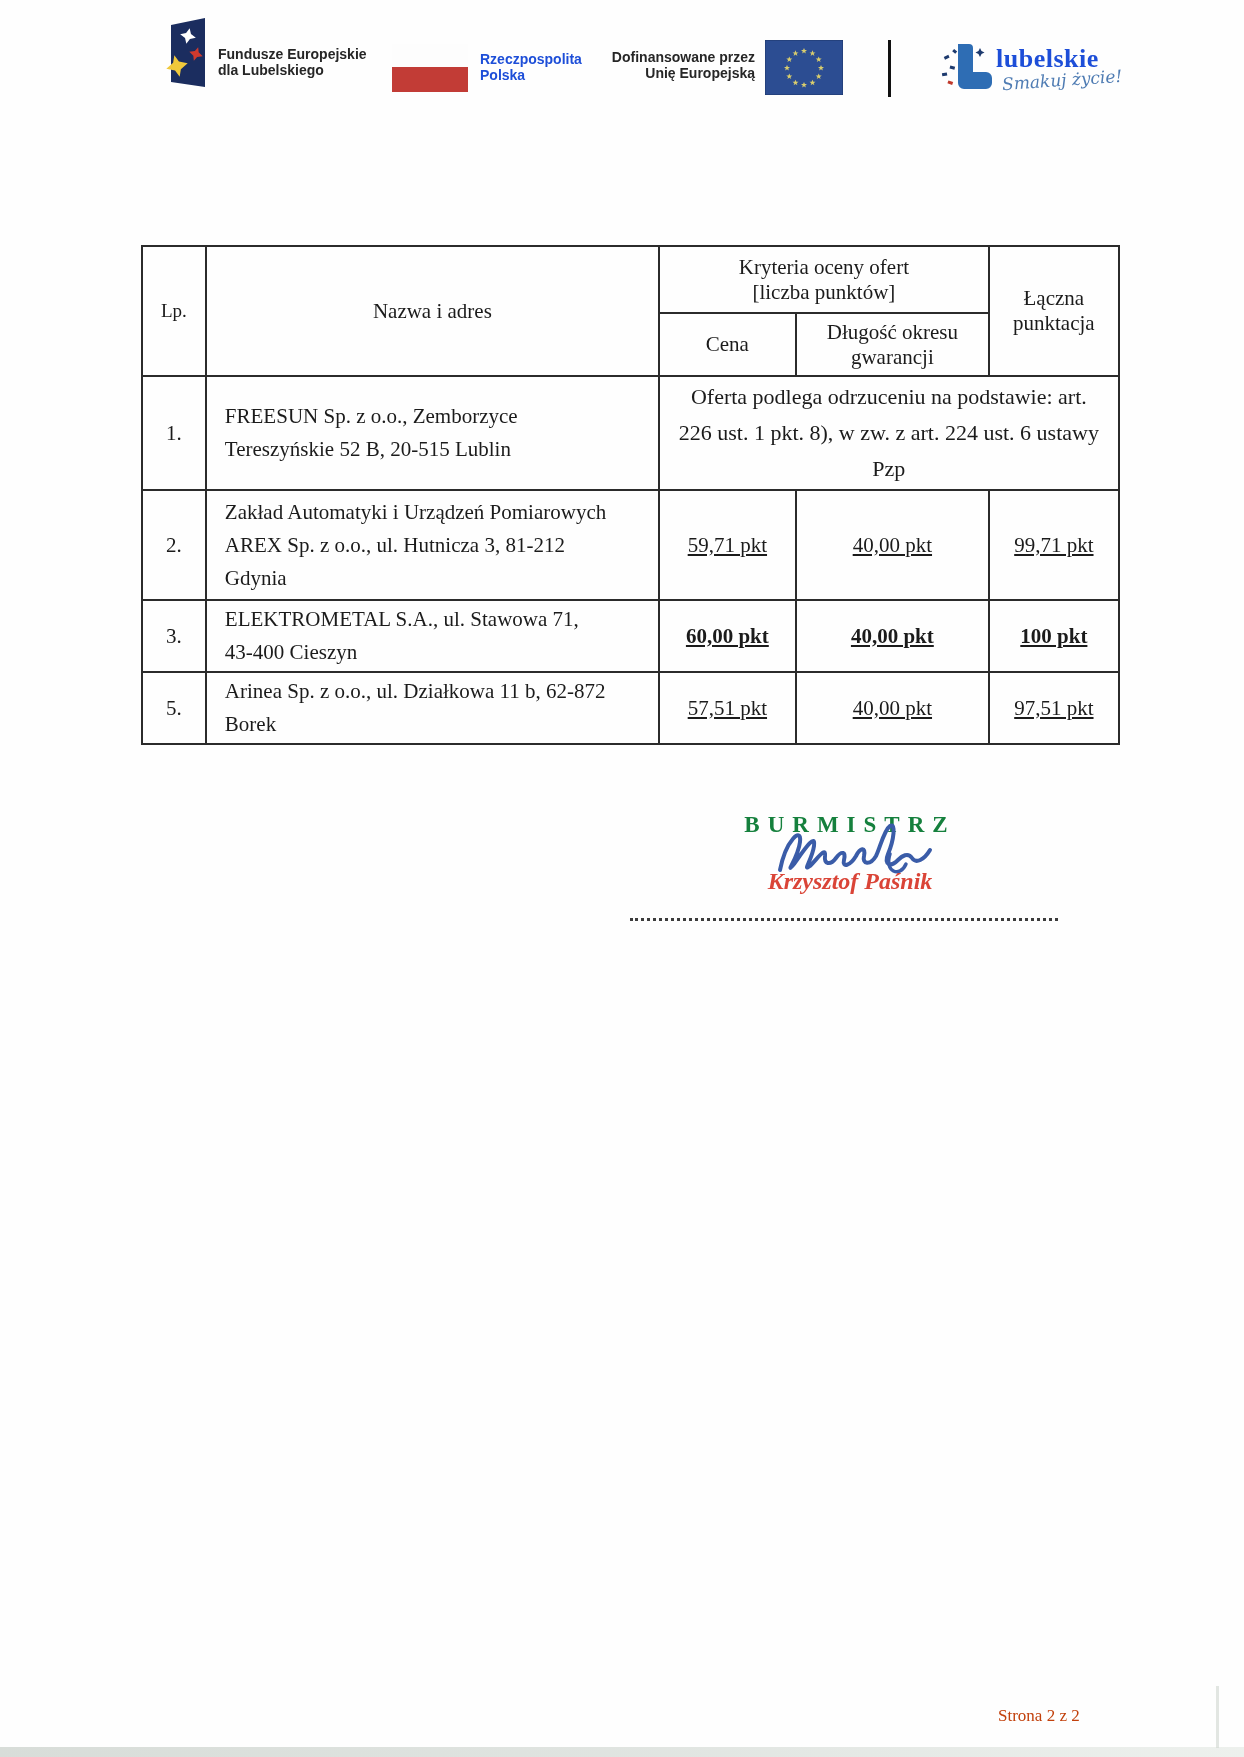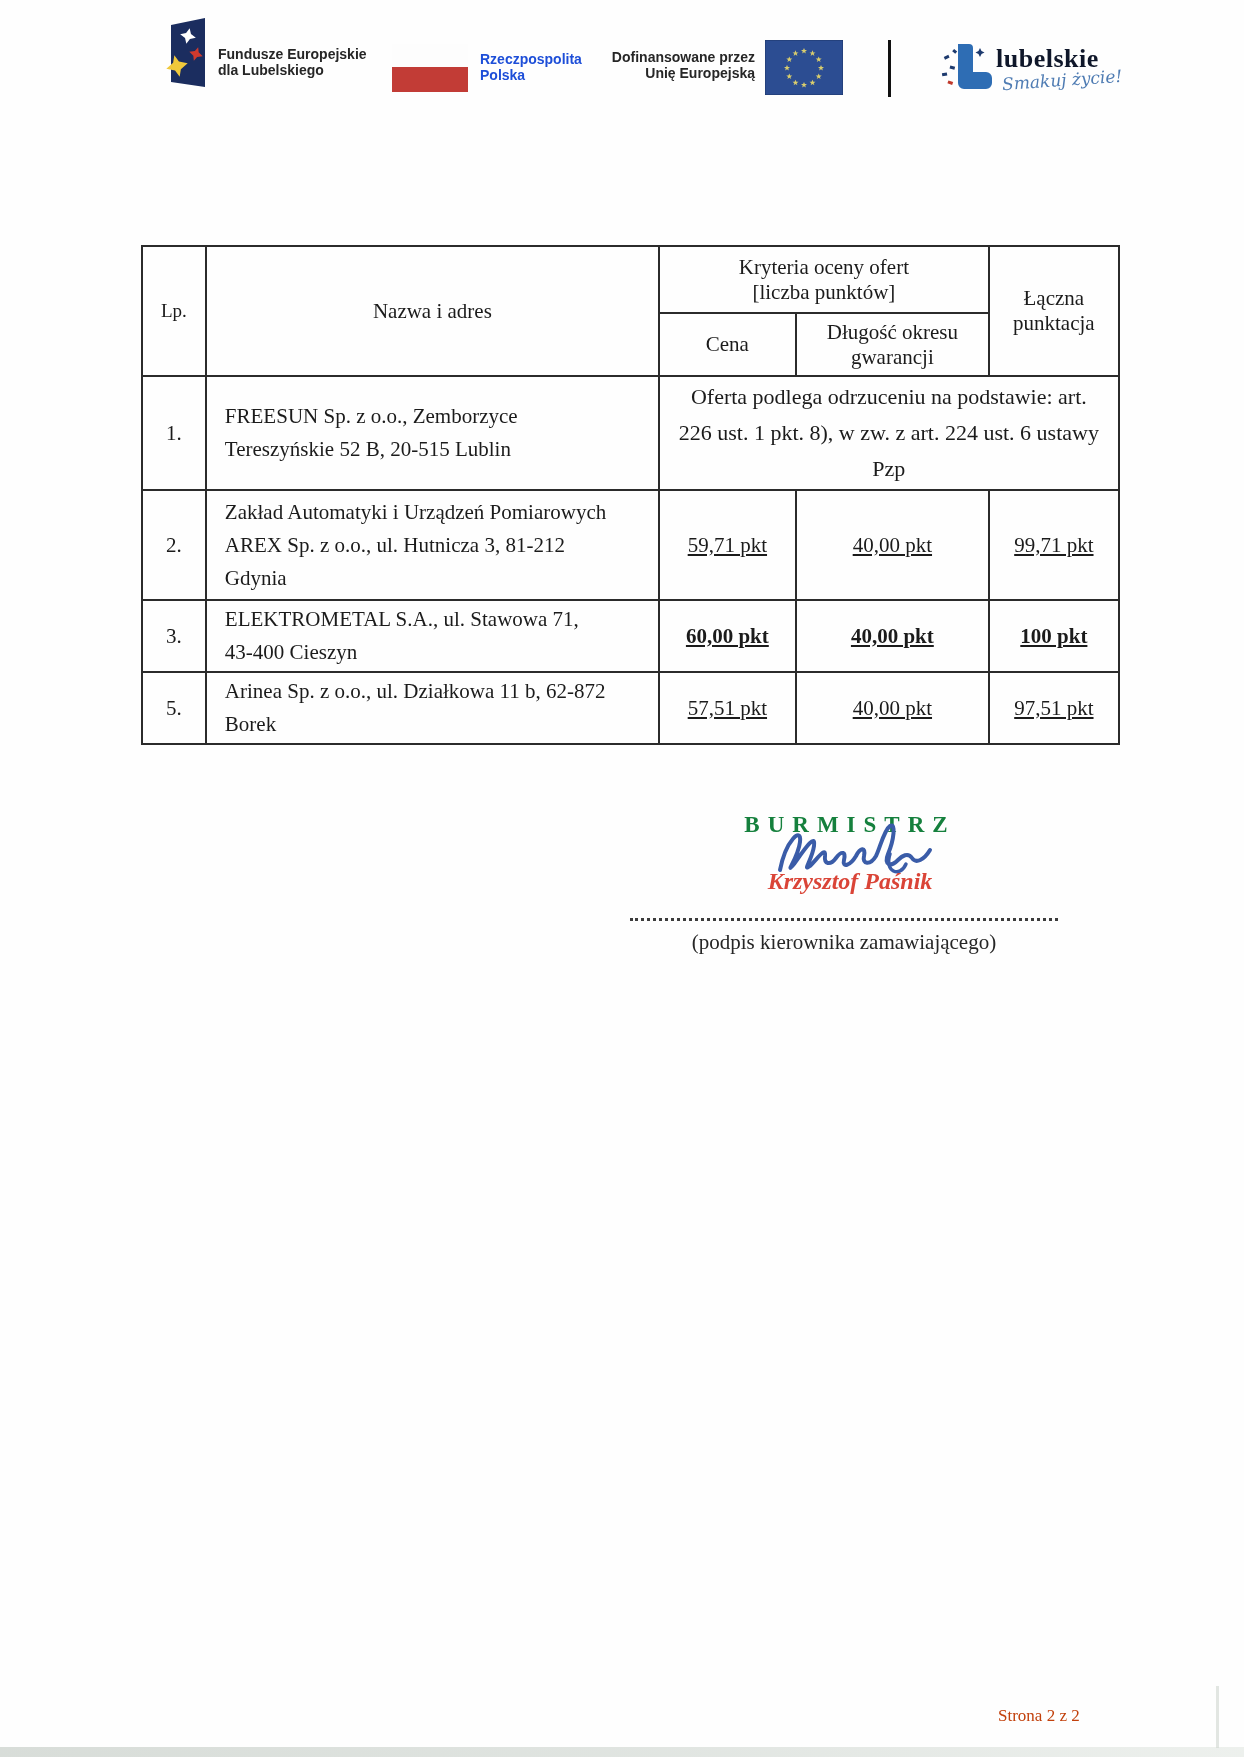--- a/index.html
+++ b/index.html
@@ -32,21 +32,21 @@
     position:absolute; left:590px; top:49px; width:165px; text-align:right;
     font-family:"Liberation Sans", sans-serif;
     font-weight:bold; font-size:14px; line-height:16px; color:#262626;
   }
   .eu-flag { position:absolute; left:765px; top:40px; }
   .logo-separator { position:absolute; left:888px; top:40px; width:3px; height:57px; background:#111; }
   .lub-mark { position:absolute; left:938px; top:36px; }
   .lub-name {
     position:absolute; left:996px; top:44px;
     font-family:"Liberation Serif", serif; font-weight:bold;
-    font-size:26px; letter-spacing:0.5px; color:#0f172a;text-align:right;
+    font-size:26px; letter-spacing:0.5px; color:#1d4ed8;text-align:right;
   }
   .lub-tagline {
     position:absolute; left:1002px; top:70px;
     font-family:"DejaVu Serif", serif; font-style:italic;
     font-size:17px; color:#4f7cb3; transform:rotate(-4deg);
   }
   
   .doc-table {
     position:absolute; left:141px; top:245px;
     border-collapse:collapse; table-layout:fixed;
@@ -233,19 +233,18 @@
   </tbody>
     </table>
 
   <div class="sig-title">BURMISTRZ</div>
   <svg class="sig-scribble" width="170" height="62" viewBox="0 0 170 62">
     <path d="M8,50 C14,20 30,6 28,22 C26,38 12,56 22,44 C32,30 44,12 42,26 C40,40 30,52 38,46 C46,38 54,26 53,36 C52,44 58,46 64,38 C70,30 74,32 72,40 C70,48 78,46 84,36 C88,28 94,26 92,36 C90,44 98,46 104,36 C108,28 112,10 118,6 C124,2 122,20 116,34 C112,44 118,48 126,40 C130,36 136,32 140,38 C144,44 152,40 158,30" fill="none" stroke="#3a5ca8" stroke-width="4" stroke-linecap="round"></path>
     <path d="M118,34 C112,52 128,58 134,44" fill="none" stroke="#3a5ca8" stroke-width="3.5" stroke-linecap="round"></path>
   </svg>
   <div class="sig-name">Krzysztof Paśnik</div>
   <div class="sig-dotted"></div>
-  <div class="sig-caption">(podpis kierownika zamawiającego)</div>
 
   <div class="page-number">Strona 2 z 2</div>
 
   <div class="scan-band"></div>
   <div class="scan-line-right"></div>
 </div>
 
 </body></html>

